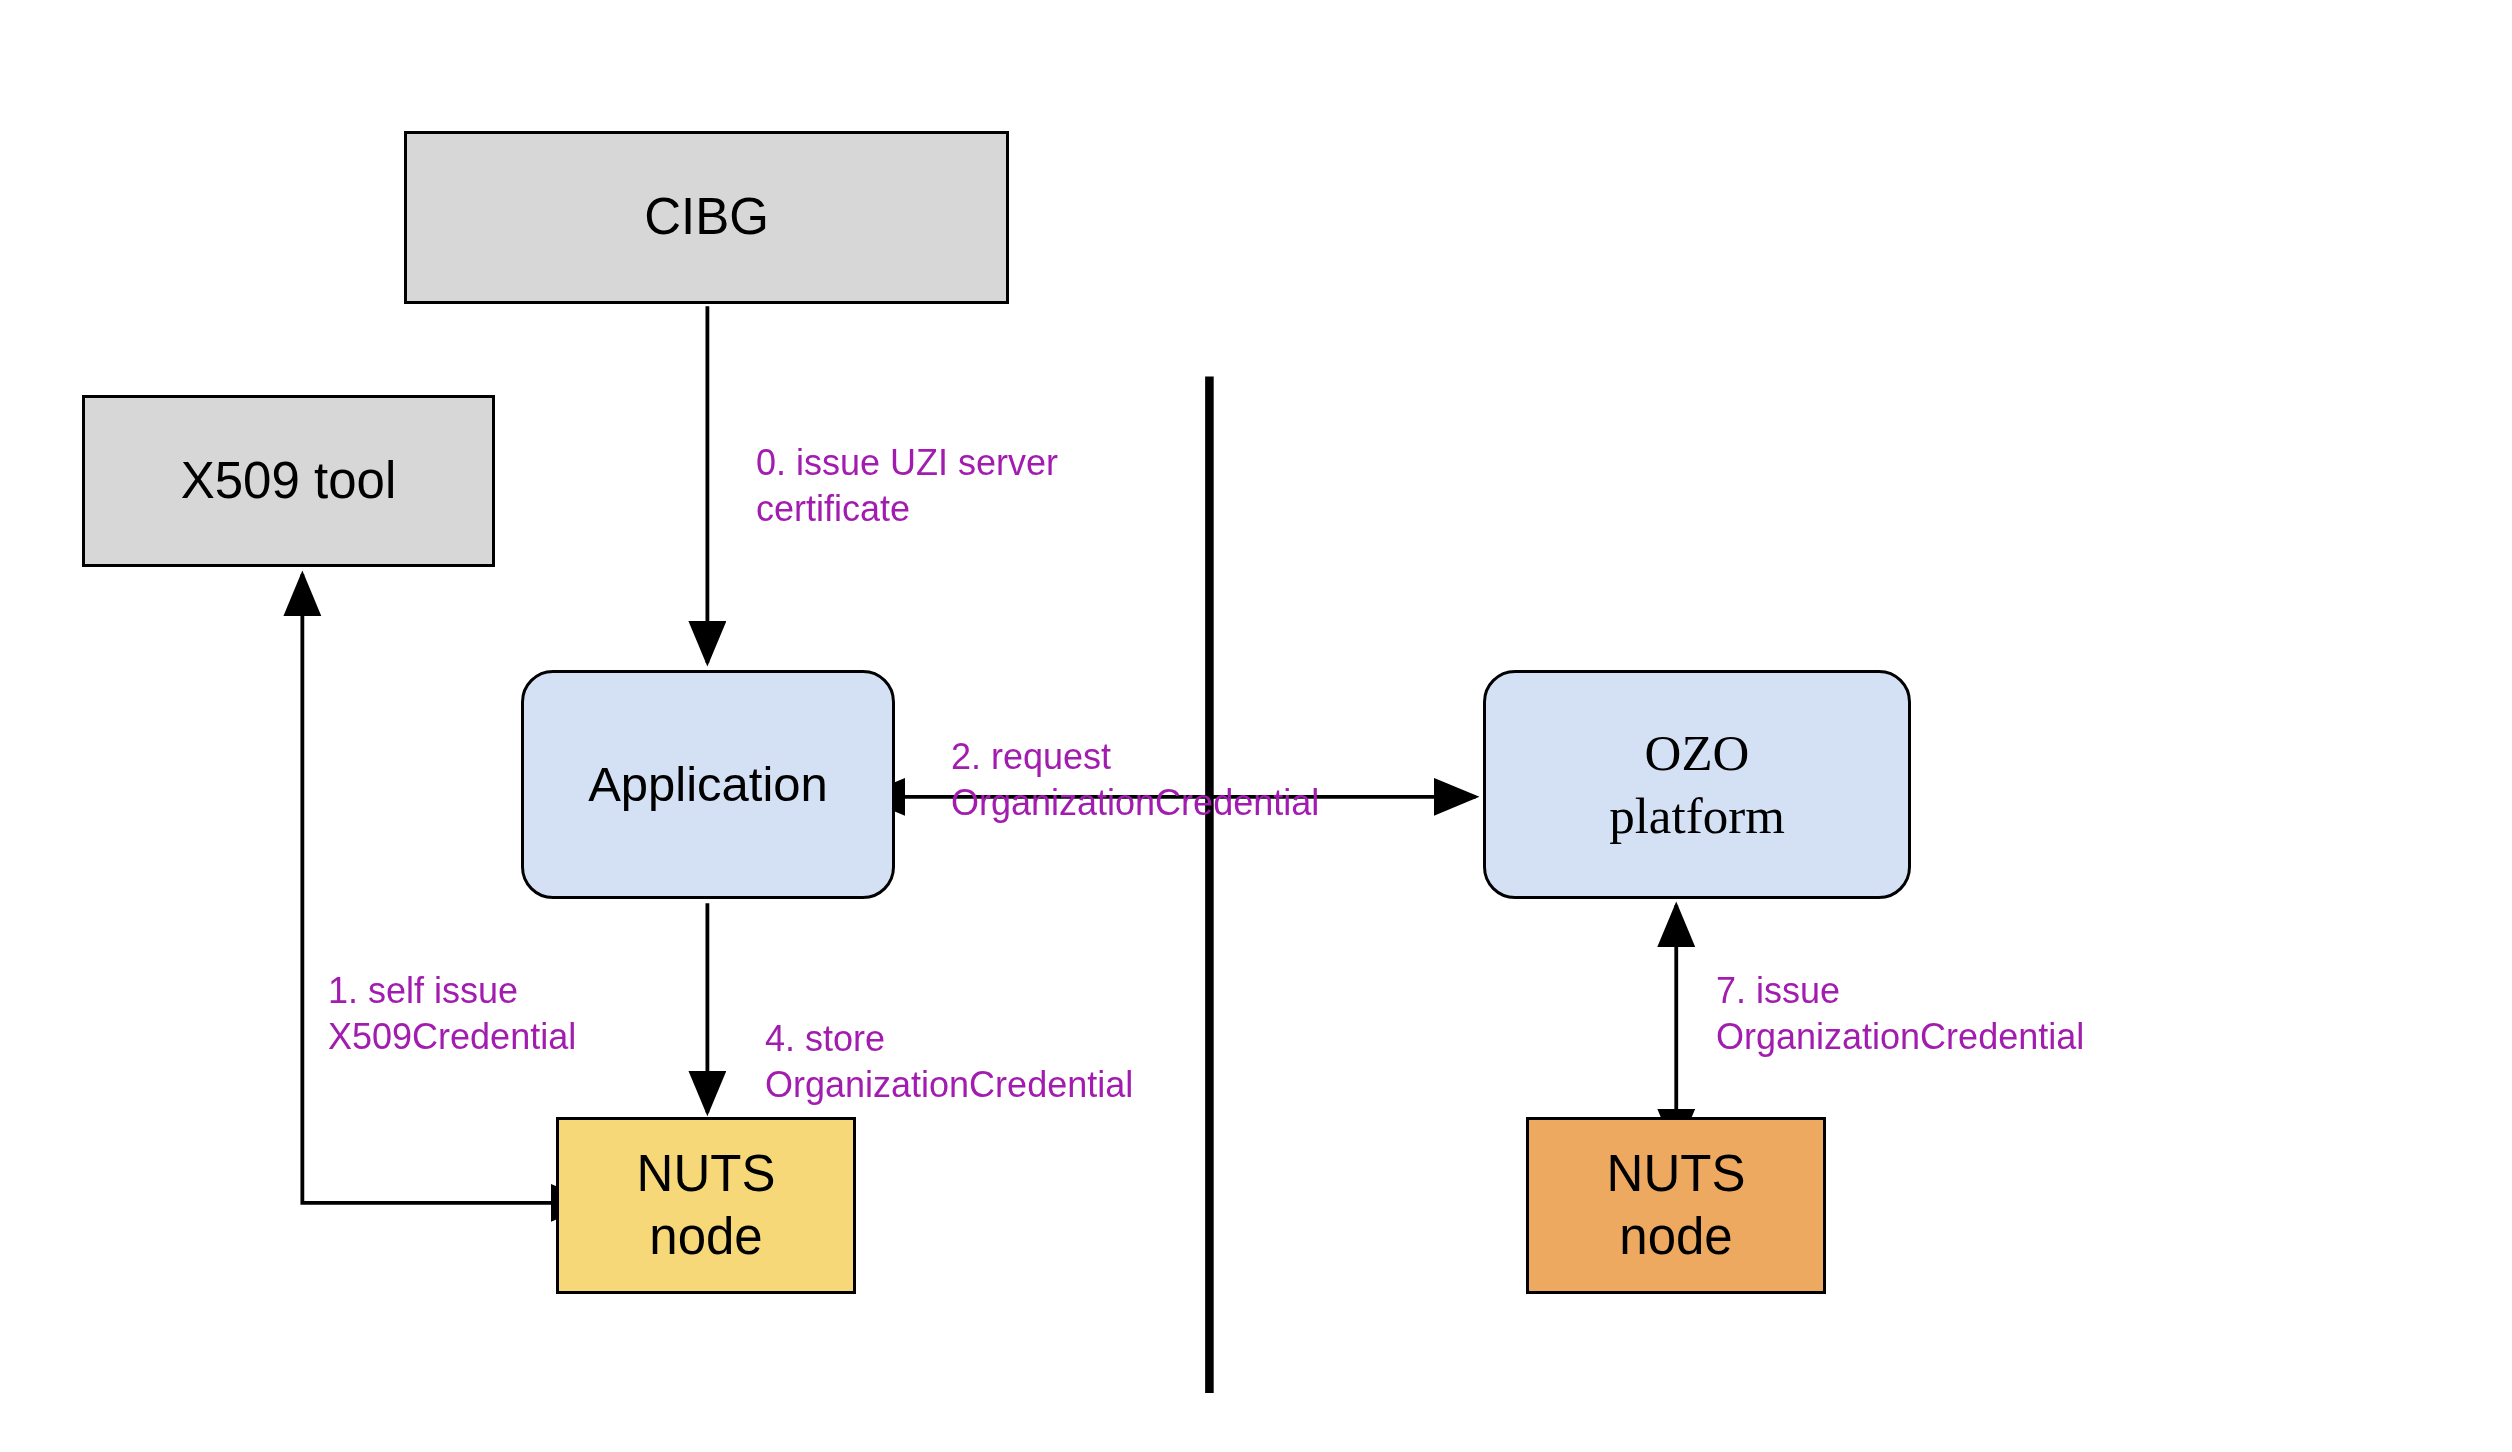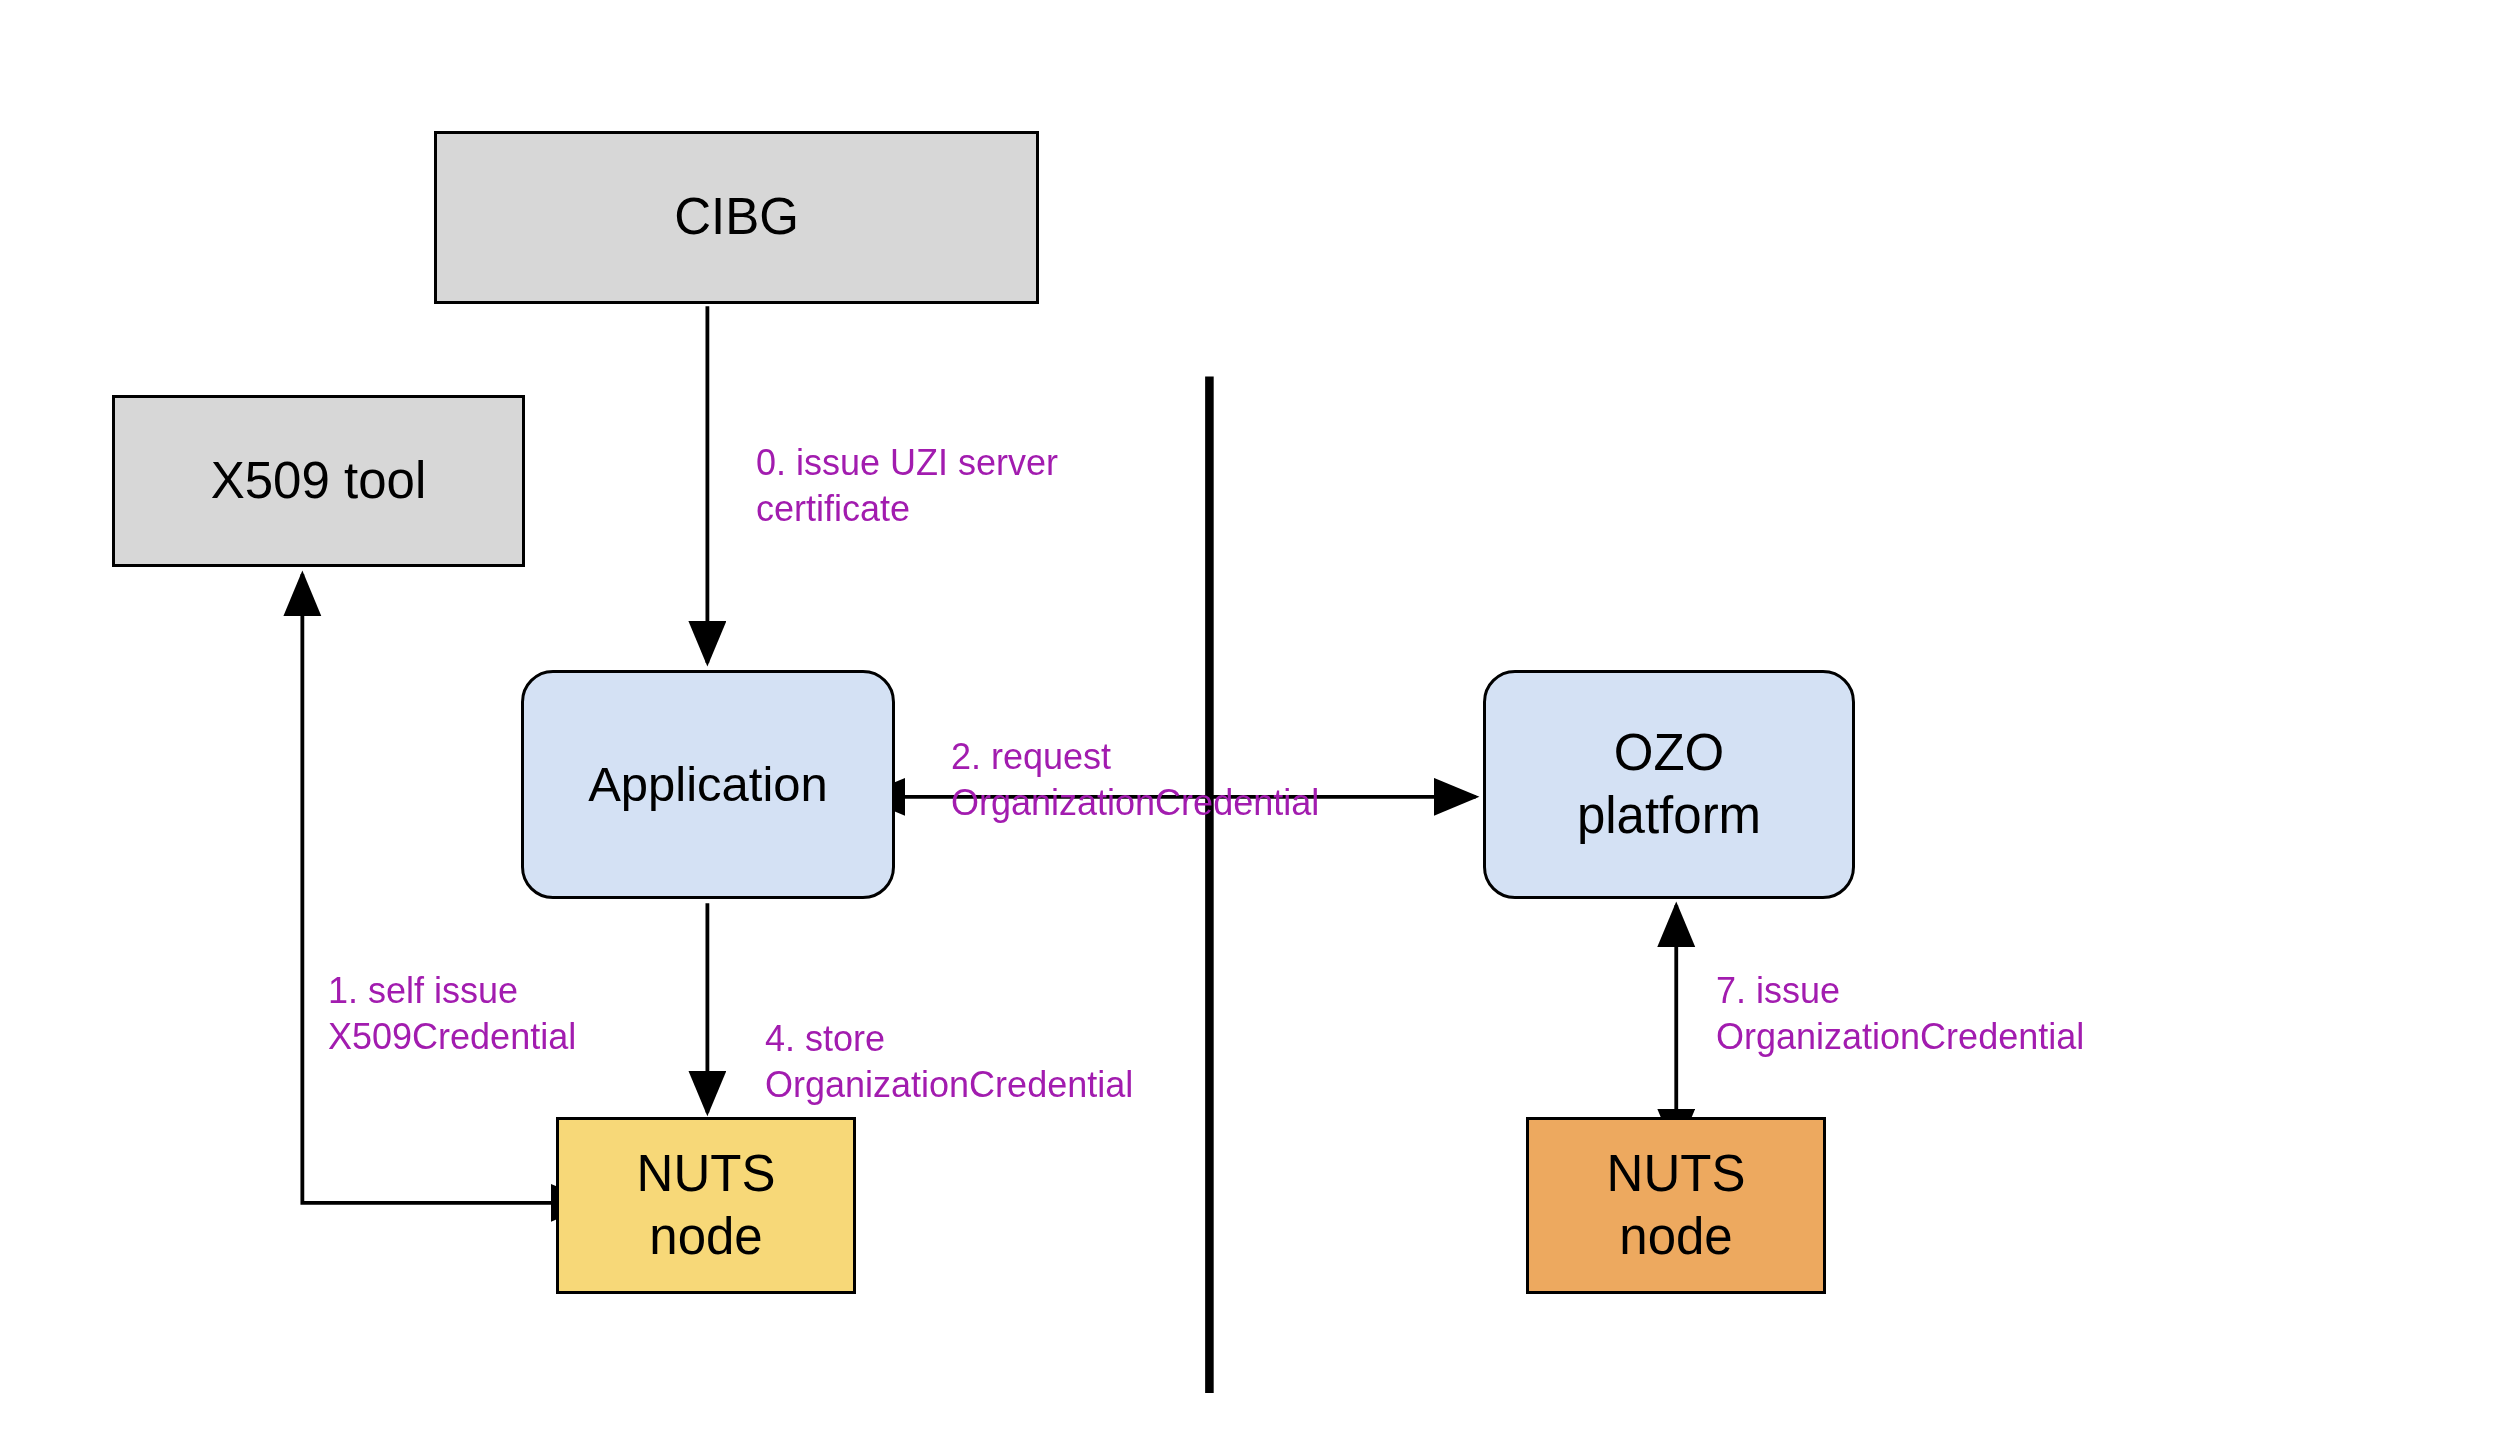--- a/index.html
+++ b/index.html
@@ -30,29 +30,29 @@
     box-sizing: border-box;
     border: 3.8px solid #000000;
     display: flex;
     align-items: center;
     justify-content: center;
     text-align: center;
     color: #000000;
     line-height: 1.22;
     white-space: pre-line;
   }
-  .node.gray   { background: #d7d7d7; margin-left: 30px; }
+  .node.gray   { background: #d7d7d7; }
   .node.blue   { background: #d4e1f4; border-radius: 32px; }
   .node.yellow { background: #f7d878; }
   .node.orange { background: #eda95f; }
 
   .n-cibg        { left: 404px;  top: 131px;  width: 605px; height: 173px; font-size: 51px; }
   .n-x509        { left: 82px;   top: 395px;  width: 413px; height: 172px; font-size: 51px; }
   .n-application { left: 521px;  top: 670px;  width: 374px; height: 229px; font-size: 49px; text-align: right; }
-  .n-ozo         { left: 1483px; top: 670px;  width: 372px; height: 229px; font-size: 51px; }
+  .n-ozo         { left: 1483px; top: 670px;  width: 428px; height: 229px; font-size: 51px; font-family: Liberation Serif, serif; }
   .n-nuts-left   { left: 556px;  top: 1117px; width: 300px; height: 177px; font-size: 51px; }
   .n-nuts-right  { left: 1526px; top: 1117px; width: 300px; height: 177px; font-size: 51px; }
 
   .edge-label {
     position: absolute;
     color: #a21caf;
     font-size: 36px;
     line-height: 1.28;
     white-space: pre-line;
     text-align: left;

